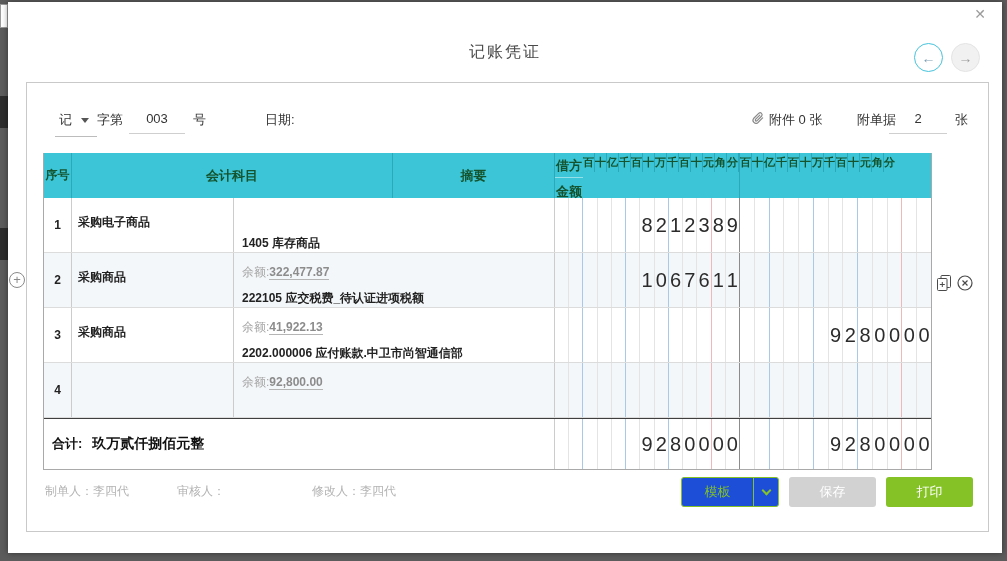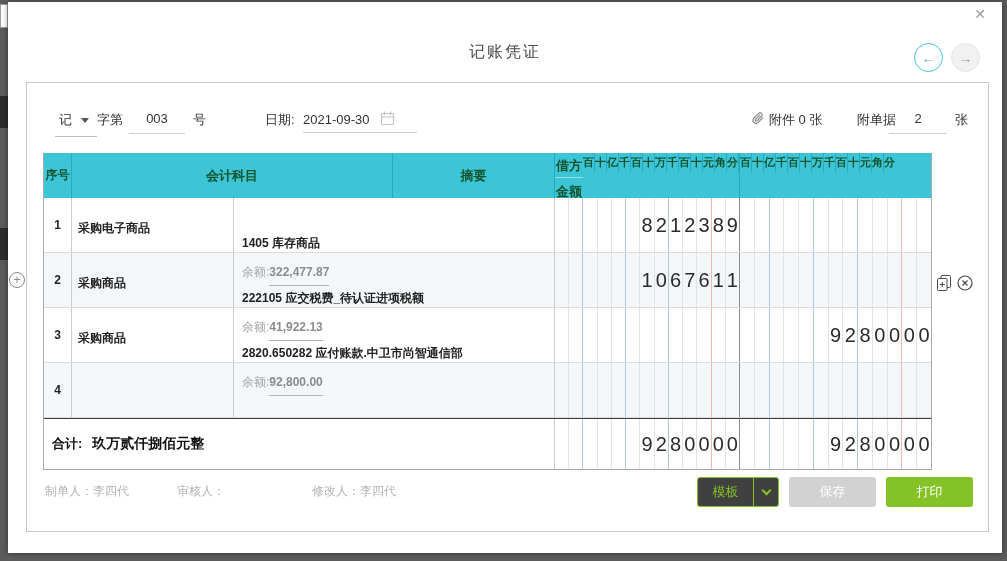--- a/index.html
+++ b/index.html
@@ -72,47 +72,47 @@
   .amt-title { height:25px; line-height:26px; text-align:center; font-size:13px; border-bottom:1px solid rgba(255,255,255,.45); }
   .digit-row { display:flex; height:19px; }
   .hd { flex:1; text-align:center; font-size:11px; line-height:19px; border-right:1px solid #2aa9bb; font-weight:bold; }
   .hd:last-child { border-right:none; }
   .amount-h.debit .hd:last-child { border-right:1px solid #2aa9bb; }
 
   .trow { display:flex; height:55px; border-bottom:1px solid #dcdcdc; background:#fff; }
   .trow:nth-child(even) { background:#f4f7fa; }
   .cell { border-right:1px solid #ccc; }
   .cell.seq { width:28px; display:flex; align-items:center; justify-content:center; font-size:12px; font-weight:bold; color:#222; }
-  .cell.summary { width:162px; padding:22px 6px; font-size:12px; font-weight:bold; color:#222; }
+  .cell.summary { width:162px; padding:16px 6px; font-size:12px; font-weight:bold; color:#222; }
   .cell.account { width:321px; padding:9px 8px; font-size:12px; }
   .acct-main { font-weight:bold; color:#222;margin-top:28px; }
   .balance { margin-top:12px; font-size:12px; }
   .bal-label { color:#a6a6a6; }
-  .bal-value { color:#8c8c8c; font-weight:bold; border-bottom:1px solid #b5b5b5; padding-bottom:6px;margin-top:16px; }
+  .bal-value { color:#8c8c8c; font-weight:bold; border-bottom:1px solid #b5b5b5; padding-bottom:0;margin-top:16px; }
   .amount { display:flex; }
   .amount.debit { width:185px; }
   .amount.credit { flex:1; }
   .dc { flex:1; border-right:1px solid #e4e4e4; display:flex; align-items:center; justify-content:center;
         font-size:20px; color:#2b2b2b; }
   .dc:nth-child(3n+2) { border-right-color:#aac9e9; }
   .dc:nth-child(11) { border-right-color:#f0b9b9; }
   .amount.debit .dc:nth-child(13) { border-right-color:#8c8c8c; }
   .amount.credit .dc:nth-child(13) { border-right:none; }
 
   .trow.total { height:51px; border-top:1px solid #3f3f3f; border-bottom:none; background:#fff; }
   .total-left { width:511px; display:flex; align-items:center; padding-left:8px; font-size:13px; font-weight:bold; color:#111; border-right:1px solid #ccc; }
   .total-left .words { margin-left:10px; font-size:14px; }
 
   
   .foot-text { position:absolute; top:400px; font-size:12px; color:#b3b3b3; }
   .ft-maker { left:18px; }
   .ft-auditor { left:150px; }
   .ft-modifier { left:285px; }
   .btn { position:absolute; top:394px; height:30px; border-radius:3px; font-size:13px; text-align:center; cursor:pointer; }
-  .btn-template { right:209px; width:82px; background:#404040; border:1px solid #84c225; color:#84c225; display:flex; align-items:center; }
+  .btn-template { right:209px; width:98px; background:#1d4ed8; border:1px solid #84c225; color:#84c225; display:flex; align-items:center; }
   .btn-template .tlabel { flex:1; line-height:28px; }
   .btn-template .tsep { width:1px; height:28px; background:#84c225; }
   .btn-template .tcaret-box { width:24px; display:flex; align-items:center; justify-content:center; }
   .caret { display:inline-block; width:7px; height:7px; border-right:2px solid #84c225; border-bottom:2px solid #84c225; transform:rotate(45deg); margin-top:-4px; }
   .btn-save { right:112px; width:87px; background:#d2d2d2; color:#fff; border:none; line-height:30px; }
   .btn-print { right:15px; width:87px; background:#84c225; color:#fff; border:none; line-height:30px; }
 
   
   .plus-circle {
     position:absolute; left:1px; top:270px; width:16px; height:16px; border:1px solid #8a8a8a;
@@ -144,26 +144,20 @@
   <div class="panel">
 
     <div class="form-row">
       <div class="fitem v-type">
         <span>记</span><span class="tri"></span>
       </div>
       <div class="fitem v-word">字第</div>
       <div class="fitem v-num">003</div>
       <div class="fitem v-no">号</div>
       <div class="fitem v-date-label">日期:</div>
-      <div class="fitem v-date">
-        <span>2021-09-30</span><svg width="15" height="15" viewBox="0 0 15 15">
-            <rect x="1.5" y="2.5" width="12" height="11" rx="1" fill="none" stroke="#c4c4c4" stroke-width="1.2"></rect>
-            <path d="M1.5 6h12M4.5 0.5v3.5M10.5 0.5v3.5" stroke="#c4c4c4" stroke-width="1.2" fill="none"></path>
-          </svg>
-      </div>
       <div class="fitem v-attach">
         <svg width="14" height="15" viewBox="0 0 14 15">
             <path d="M11.6 6.9 6.8 11.7a3 3 0 0 1-4.2-4.2L7.9 2.2a2 2 0 0 1 2.8 2.8L5.9 9.8a1 1 0 0 1-1.4-1.4l4.3-4.3" fill="none" stroke="#8a8a8a" stroke-width="1.2" stroke-linecap="round"></path>
           </svg><span>附件 0 张</span>
       </div>
       <div class="fitem v-receipts-label">附单据</div>
       <div class="fitem v-receipts">2</div>
       <div class="fitem v-receipts-unit">张</div>
     </div>
 
@@ -283,21 +277,21 @@
               <div class="dc"></div>
               <div class="dc"></div>
               <div class="dc"></div>
               <div class="dc"></div>
             </div>
           </div>
           <div class="trow">
             <div class="cell seq">3</div>
             <div class="cell summary">采购商品</div>
             <div class="cell account">
-              <div class="acct-main">2820.650282 应付账款.中卫市尚智通信部</div>
+              <div class="acct-main">2202.000006 应付账款.中卫市尚智通信部</div>
               <div class="balance"><span class="bal-label">余额:</span><span class="bal-value">92,800.00</span></div>
             </div>
             <div class="amount debit">
               <div class="dc"></div>
               <div class="dc"></div>
               <div class="dc"></div>
               <div class="dc"></div>
               <div class="dc"></div>
               <div class="dc"></div>
               <div class="dc"></div>

